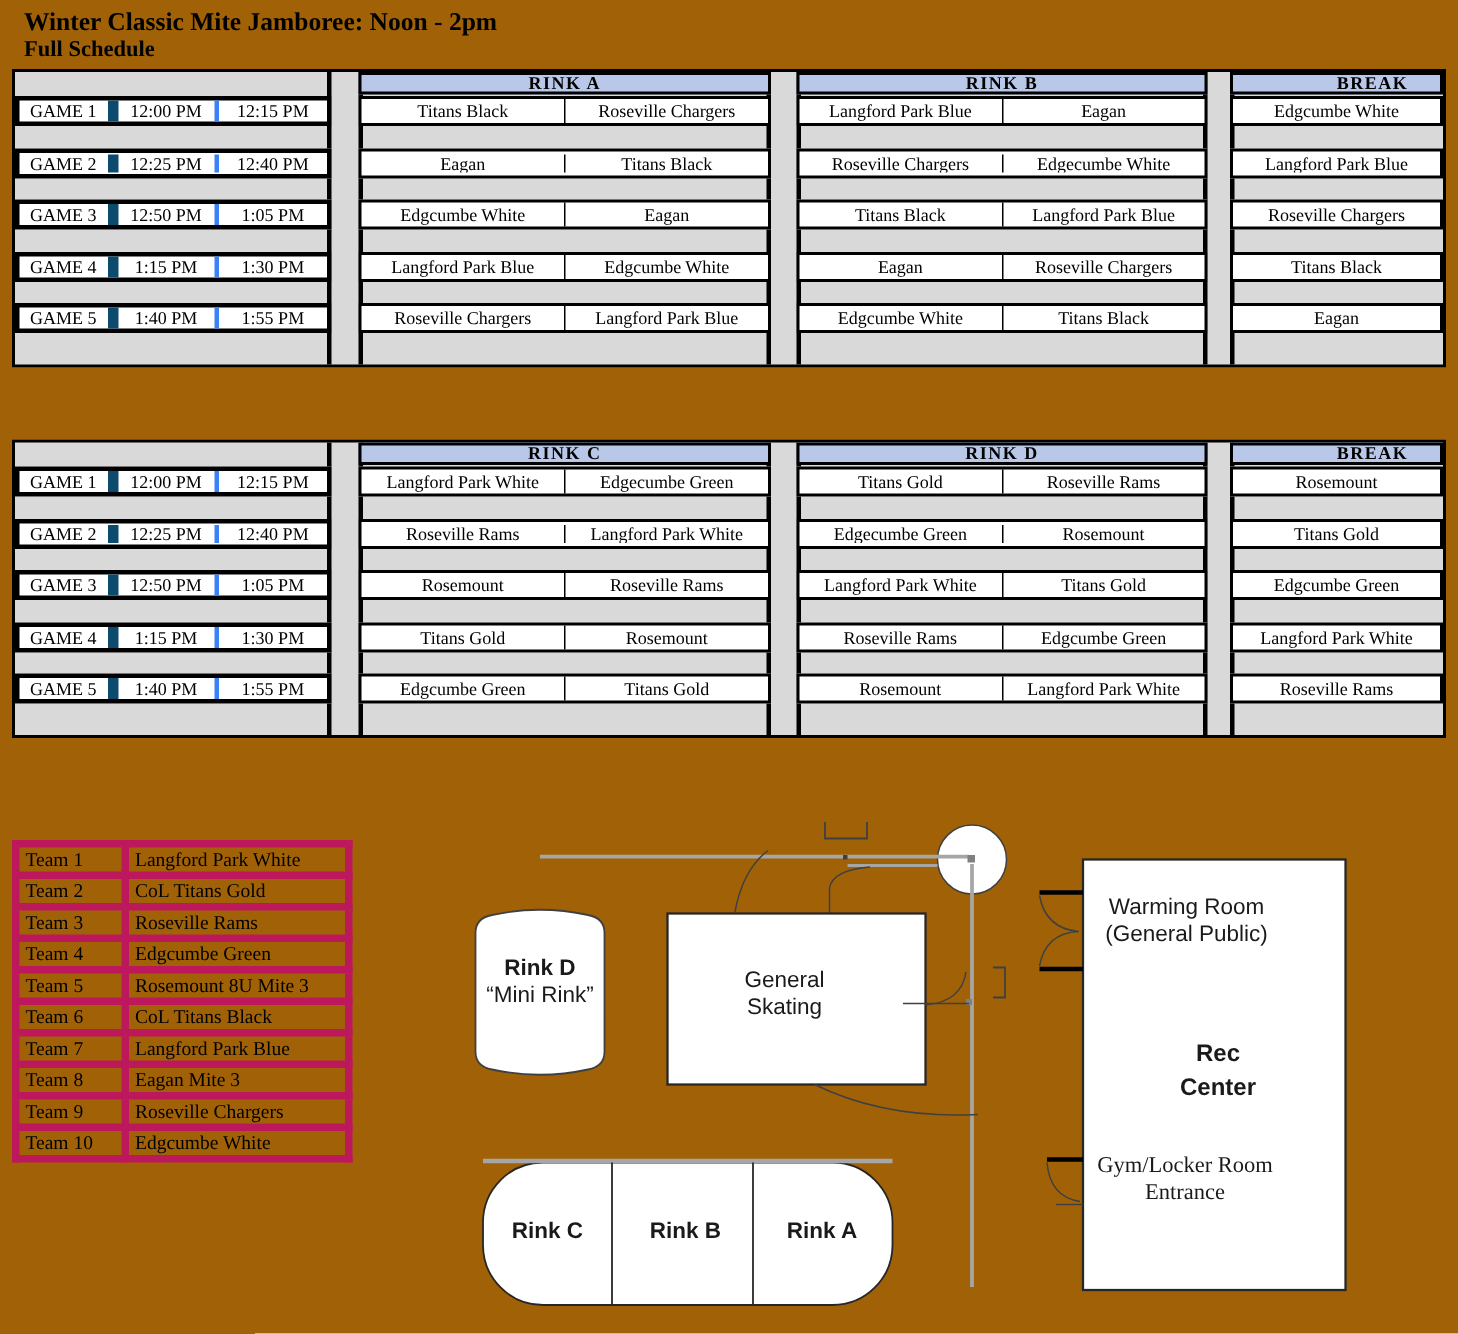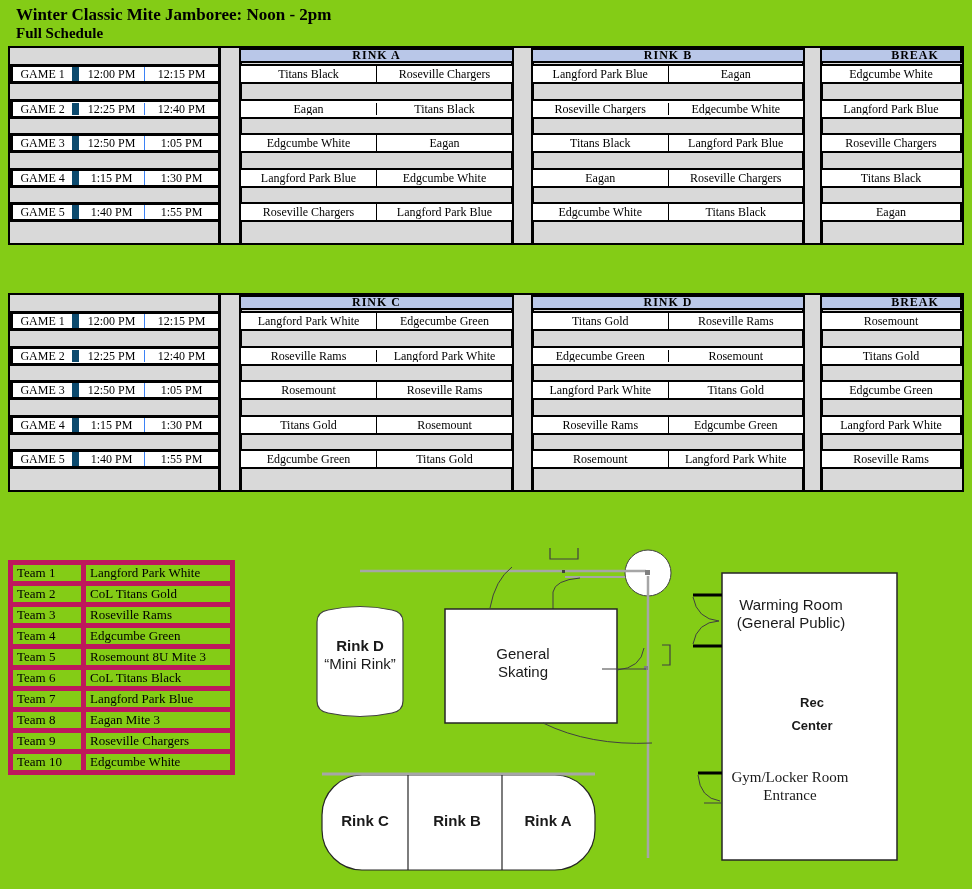--- a/index.html
+++ b/index.html
@@ -1,16 +1,16 @@
 <!DOCTYPE html>
 <html><head>
 <meta charset="utf-8">
 <style>
   html,body{margin:0;padding:0;background:#fff;}
-  .canvas{position:relative;width:972px;height:889px;background:#84cc16;overflow:hidden;
+  .canvas{position:relative;width:972px;height:889px;background:#a16207;overflow:hidden;
           font-family:"Liberation Serif",serif;color:#000;}
 
   .title{position:absolute;left:16px;top:5px;font-size:17px;font-weight:bold;}
   .subtitle{position:absolute;left:16px;top:25px;font-size:15px;font-weight:bold;}
 
   
   .tbl{position:absolute;left:8px;width:952px;height:195px;background:#d9d9d9;border:2px solid #000;}
   #tbl1{top:46px;} #tbl2{top:293px;}
   .vbar{position:absolute;top:0;bottom:0;width:3px;background:#000;}
   .vb1{left:208px;} .vb2{left:229px;} .vb3{left:501px;}
@@ -30,40 +30,40 @@
   .srow{position:absolute;left:0;right:0;height:20px;margin:0;display:flex;
         background:#fff;border:2px solid #000;box-sizing:border-box;}
   .sec-games .srow{border-width:3px;}
   .srow:nth-of-type(1){top:16px;} .srow:nth-of-type(2){top:51px;align-items:center;}
   .srow:nth-of-type(3){top:85px;} .srow:nth-of-type(4){top:120px;}
   .srow:nth-of-type(5){top:154px;}
 
   .cell{display:flex;align-items:center;justify-content:center;font-size:12px;line-height:12px;
         white-space:nowrap;overflow:hidden;}
   .g1{width:30%;border-right:7px solid #0c4a6e;}
-  .g2{width:33%;border-right:1px solid #3b82f6;}
+  .g2{width:33%;border-right:3px solid #3b82f6;}
   .g3{width:37%;}
   .t1{width:50%;border-right:1px solid #000;}
   .t2{width:50%;}
   .bk{width:100%;}
 
   
   .teams{position:absolute;left:8px;top:560px;border-collapse:collapse;font-size:13px;}
   .teams td{border:5px solid #be185d;height:15px;padding:0 4px;white-space:nowrap;}
   .teams td:first-child{width:60px;} .teams td:last-child{width:136px;}
 
   
   .map-svg{position:absolute;left:280px;top:540px;}
   .mlabel{position:absolute;font-family:"Liberation Sans",sans-serif;font-size:15px;
           line-height:18px;color:#1a1a1a;text-align:center;}
   .mlabel .b{font-weight:bold;}
   #lbl-rinkd{left:300px;top:637px;width:120px;}
   #lbl-gs{left:463px;top:645px;width:120px;}
   #lbl-warm{left:710px;top:596px;width:162px;}
-  #lbl-rec{left:752px;top:691px;width:120px;font-size:13px;font-weight:bold;line-height:23px;text-align:center;}
+  #lbl-rec{left:752px;top:691px;width:120px;font-size:16px;font-weight:bold;line-height:23px;text-align:center;}
   #lbl-gym{left:699px;top:768px;width:182px;font-family:Liberation Serif, serif;}
   #lbl-rinkc{left:325px;top:812px;width:80px;font-weight:bold;}
   #lbl-rinkb{left:417px;top:812px;width:80px;font-weight:bold;}
   #lbl-rinka{left:508px;top:812px;width:80px;font-weight:bold;}
 </style>
 </head>
 <body>
 
 <div class="canvas">
 

